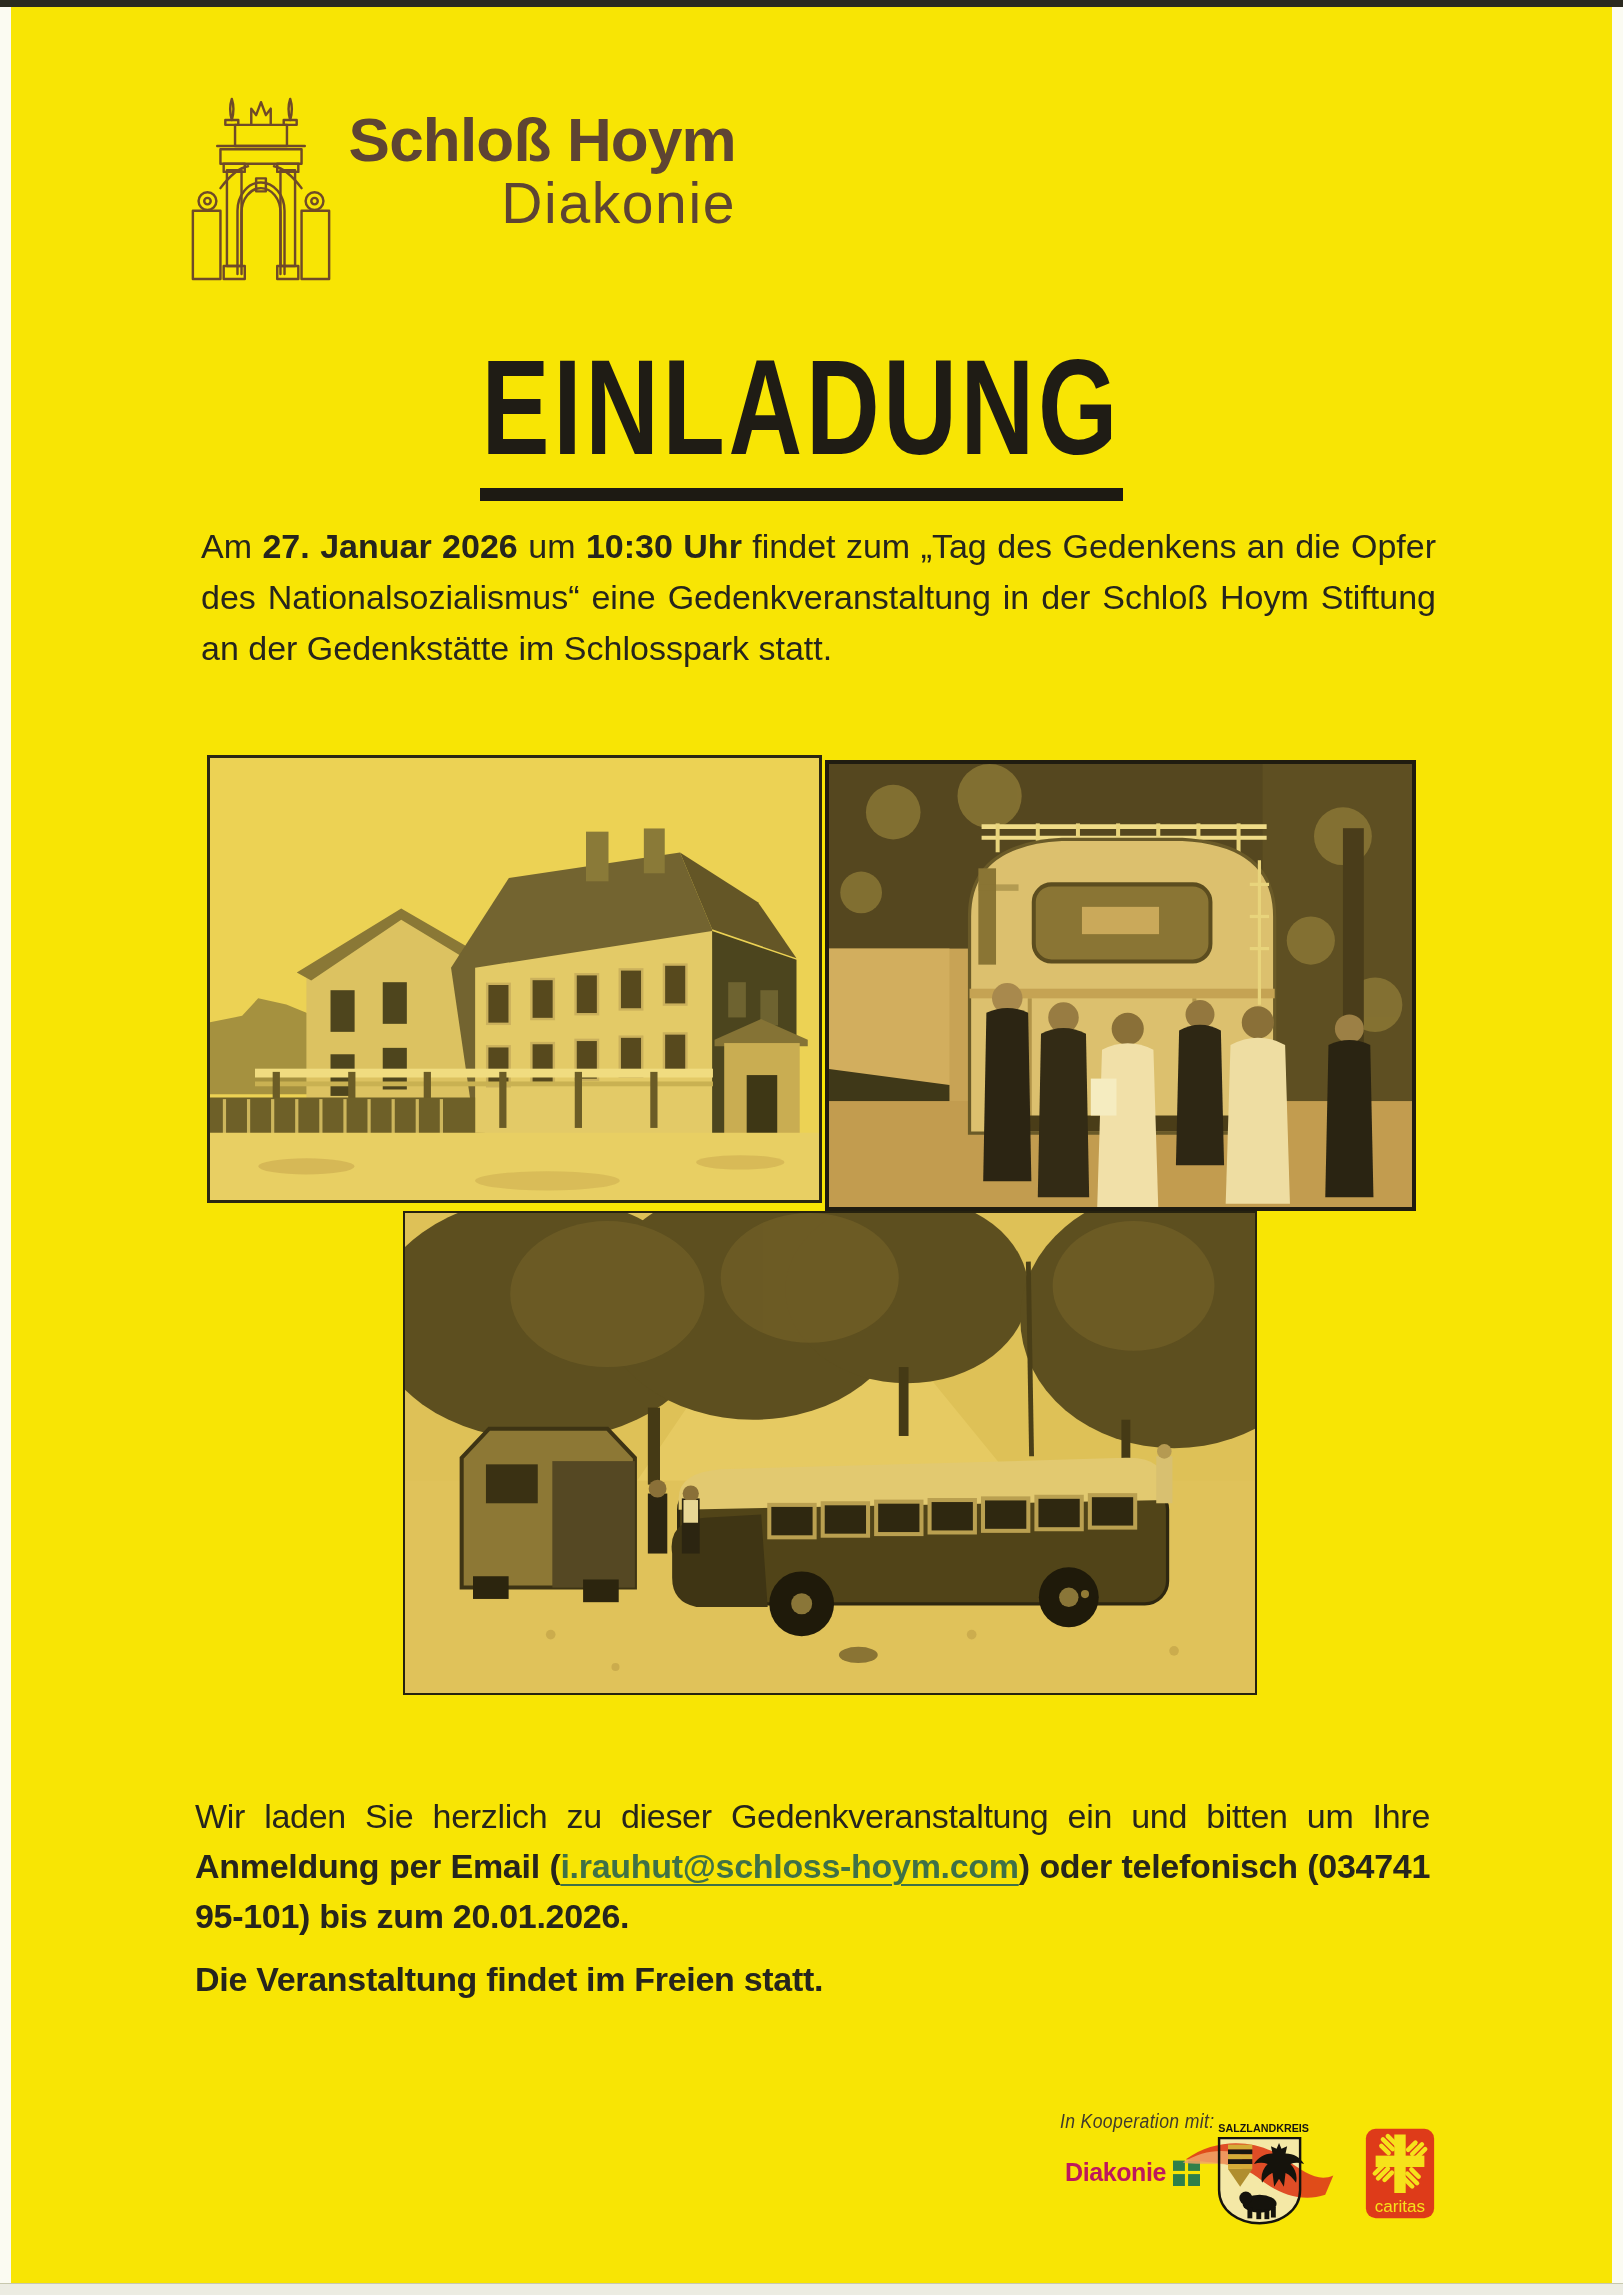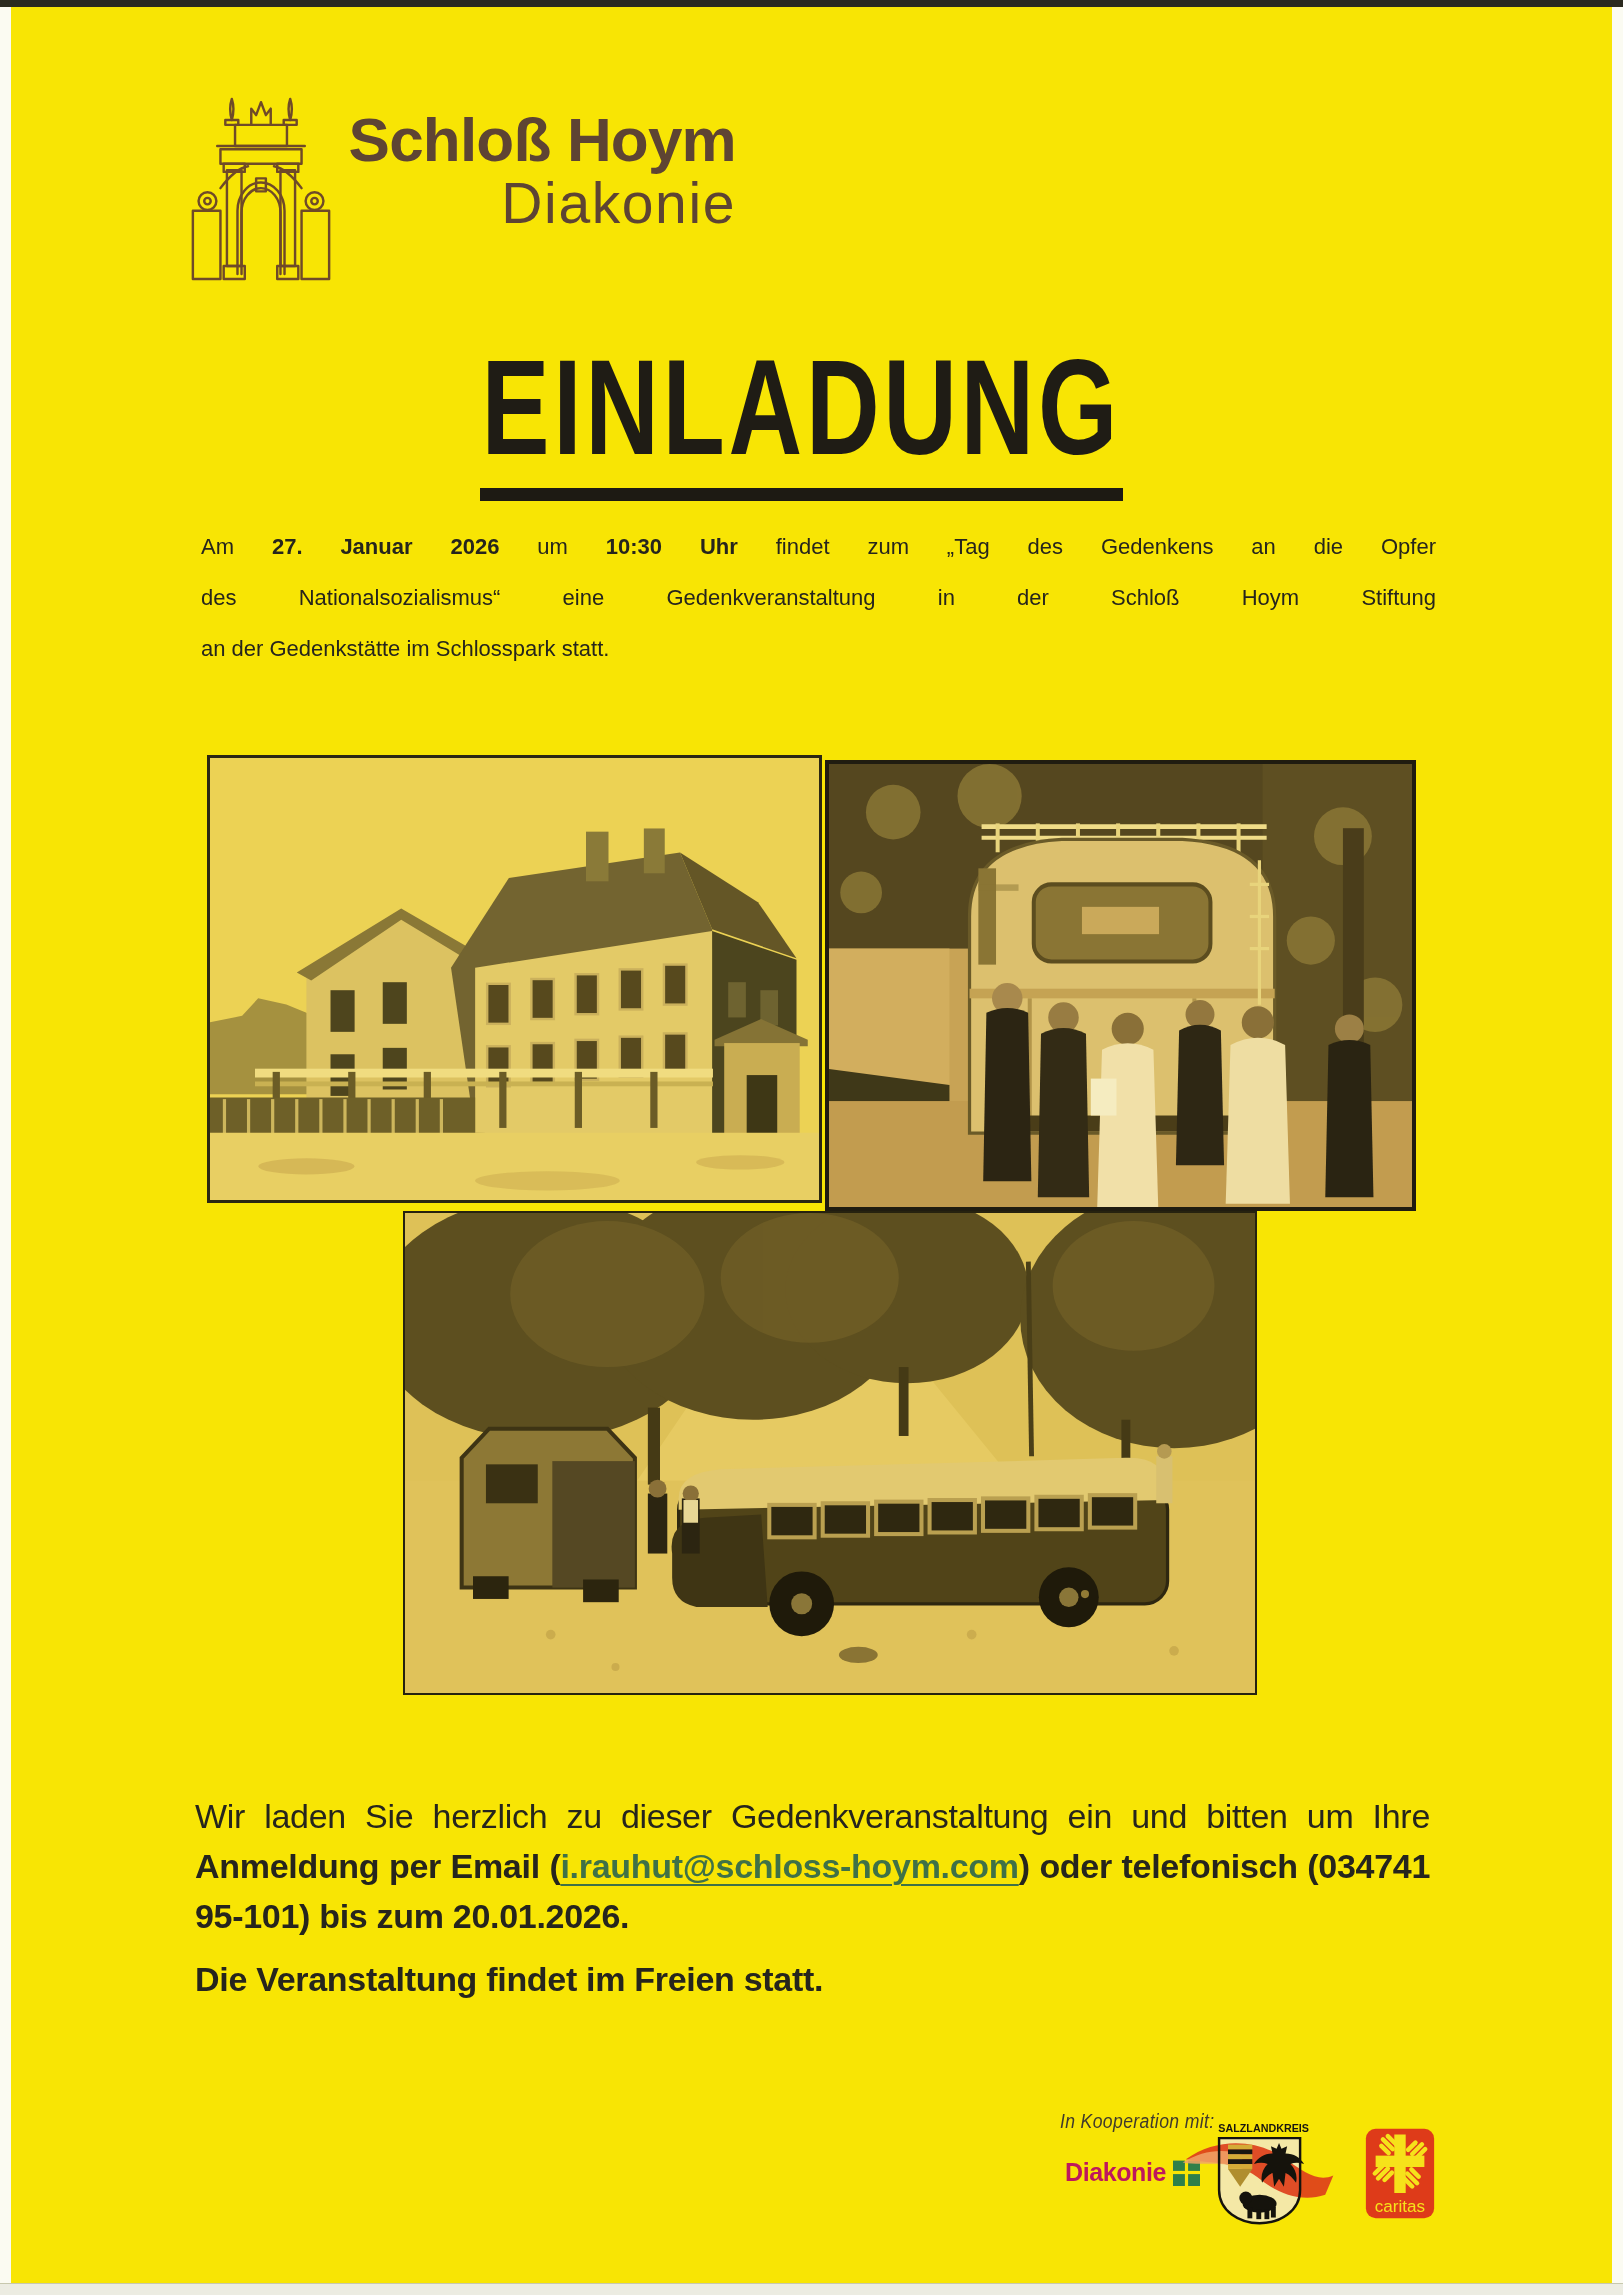--- a/index.html
+++ b/index.html
@@ -24,21 +24,21 @@
   
   .title-wrap{position:absolute;left:0;top:339px;width:1602px;text-align:center;}
   .title-text{
     display:inline-block;font-size:136px;font-weight:bold;line-height:1;
     color:#1f1c15;letter-spacing:4.9px;
     transform:scaleX(0.75);transform-origin:50% 50%;white-space:nowrap;
   }
   .title-rule{width:643px;height:13px;background:#1d1a13;margin:13px auto 0;}
 
   
-  .intro{position:absolute;left:201px;top:521px;width:1235px;font-size:22px;line-height:51px;color:#26251d;}
+  .intro{position:absolute;left:201px;top:521px;width:1235px;font-size:34px;line-height:51px;color:#26251d;}
   .closing{position:absolute;left:195px;top:1791px;width:1235px;font-size:34px;line-height:50px;color:#26251d;letter-spacing:-0.3px;}
   .line{display:block;}
   .just{text-align:justify;text-align-last:justify;}
   .bold{font-weight:bold;}
   .gap-top{margin-top:13px;font-weight:bold;}
   b{font-weight:bold;}
   .email{
     color:#3f7147;font-weight:bold;text-decoration:underline;
     text-decoration-color:#3f7147;text-decoration-thickness:2.4px;text-underline-offset:5.7px;
   }

